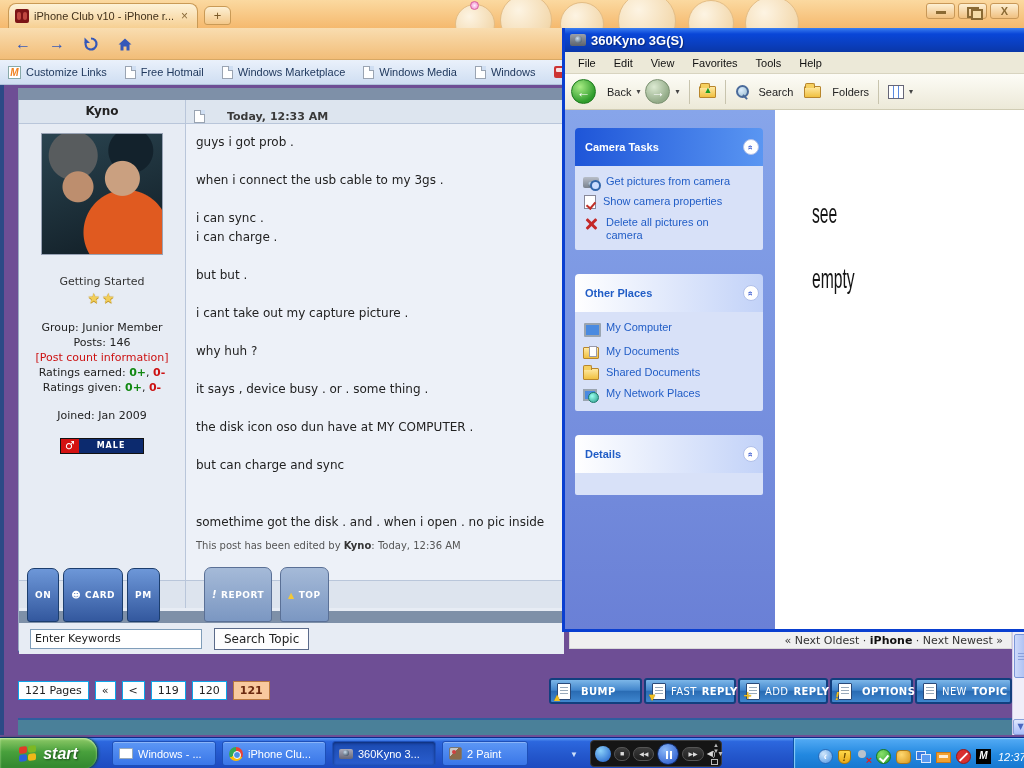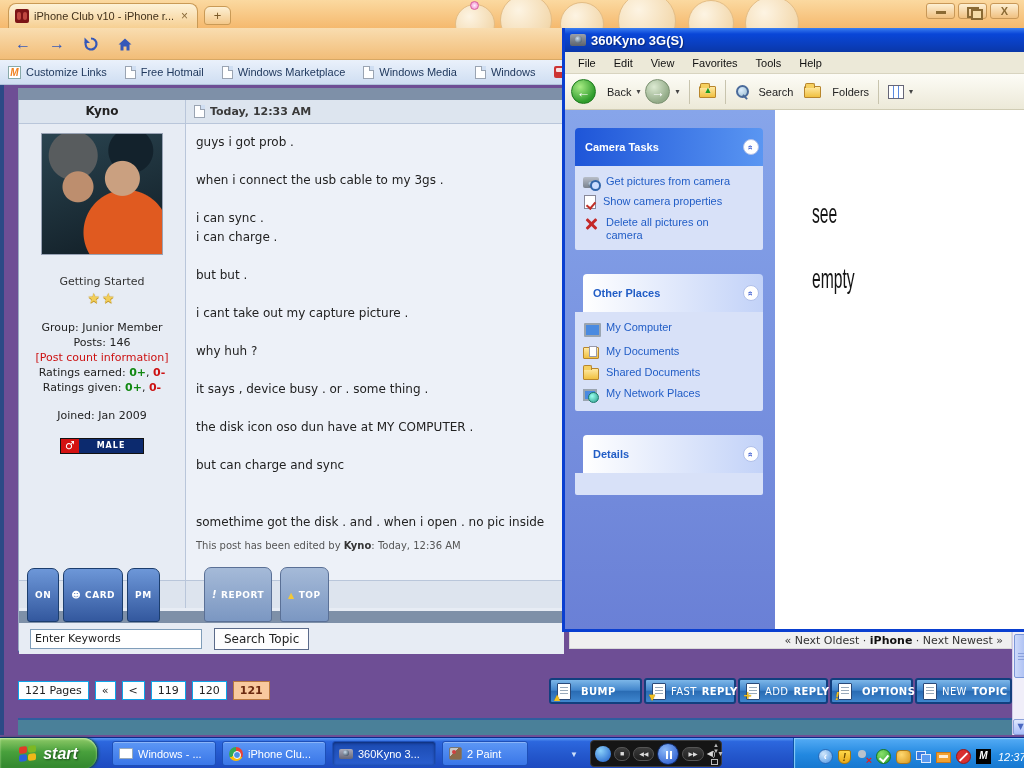--- a/index.html
+++ b/index.html
@@ -65,21 +65,21 @@
 
   
   .content { position:absolute; left:0; top:85px; width:1024px; height:650px; background:#6e4e95;
     border-left:4px solid #2c4a86; font-family:"DejaVu Sans", sans-serif; }
   .slate1 { position:absolute; left:14px; top:3px; width:990px; height:12px; background:#7e90a8; }
   .panel { position:absolute; left:14px; top:15px; width:546px; height:552px; background:#e7ecf4;
     border-left:1px solid #9aabc4; border-bottom:2px solid #2a5798; }
   .phead { height:24px; background:#dde5ef; border-bottom:1px solid #b9c6da; display:flex; }
   .phead .ucol { width:167px; border-right:1px solid #b9c6da; text-align:center; font-weight:bold;
     font-size:12px; color:#222; line-height:23px; }
-  .phead .tcol { flex:1; display:flex; align-items:center; gap:5px; padding-left:8px;
+  .phead .tcol { flex:1; display:flex; align-items:flex-end; gap:22px; padding-left:8px;
     font-size:11px; font-weight:bold; color:#3a3a3a; }
   .pbody { display:flex; height:456px; }
   .ucell { width:167px; border-right:1px solid #b9c6da; background:#e7ecf4; text-align:center; }
   .pcell { flex:1; background:#edf1f8; padding:9px 10px 0 10px; }
   .avatar { width:122px; height:122px; margin:9px auto 0 auto; border:1px solid #98a2b4;
     background:
       radial-gradient(circle at 67% 37%, #caa080 0 17px, rgba(0,0,0,0) 18px),
       radial-gradient(circle at 30% 44%, #bd8e6e 0 15px, rgba(0,0,0,0) 16px),
       radial-gradient(circle at 70% 82%, #e05a20 0 42px, rgba(0,0,0,0) 43px),
       radial-gradient(circle at 26% 18%, #585c5e 0 24px, rgba(0,0,0,0) 25px),
@@ -184,21 +184,21 @@
   .views-ico { width:16px; height:14px; border:1px solid #667; flex:0 0 auto;
     background:linear-gradient(90deg,#fff 0 4px,#5a8ae0 4px 5px,#fff 5px 9px,#5a8ae0 9px 10px,#fff 10px 16px),
       linear-gradient(#fff,#fff); }
   .ebody { display:flex; height:519px; }
   .taskpane { width:210px; background:linear-gradient(180deg,#87a5ea,#6a80d6); padding:18px 0 0 10px; }
   .tpanel { width:188px; margin-bottom:24px; }
   .tpanel .hdr { height:38px; border-radius:4px 4px 0 0; display:flex; align-items:center;
     justify-content:space-between; padding:0 4px 0 10px; }
   .hdr.blue { background:linear-gradient(90deg,#1e55d8,#5a96f2); }
   .hdr.blue .htxt { color:#fff; font-weight:bold; font-size:11px; }
-  .hdr.white { background:linear-gradient(90deg,#fff,#c2d2f8);margin-left:8px; }
+  .hdr.white { background:linear-gradient(90deg,#fff,#c2d2f8); }
   .hdr.white .htxt { color:#215dc6; font-weight:bold; font-size:11px; }
   .chev { width:16px; height:16px; border-radius:50%; background:#fff; border:1px solid #b0c0ea;
     color:#3a5ad0; font-size:9px; font-weight:bold; text-align:center; line-height:15px; flex:0 0 auto; }
   .chev span { display:inline-block; transform:rotate(-90deg); }
   .tpanel .bdy { background:#d8e1f8; padding:9px 6px 8px 8px; border-radius:0 0 2px 2px; }
   .titem { display:flex; gap:7px; margin-bottom:7px; align-items:flex-start; }
   .titem:last-child { margin-bottom:0; }
   .titem .tlbl { font-size:11px; color:#215dc6; line-height:13px; }
   .ico16 { width:16px; height:16px; position:relative; flex:0 0 auto; }
   .cam-get { background:linear-gradient(180deg,#b8bec8,#7a828e); border-radius:2px; height:11px; margin-top:2px; }

